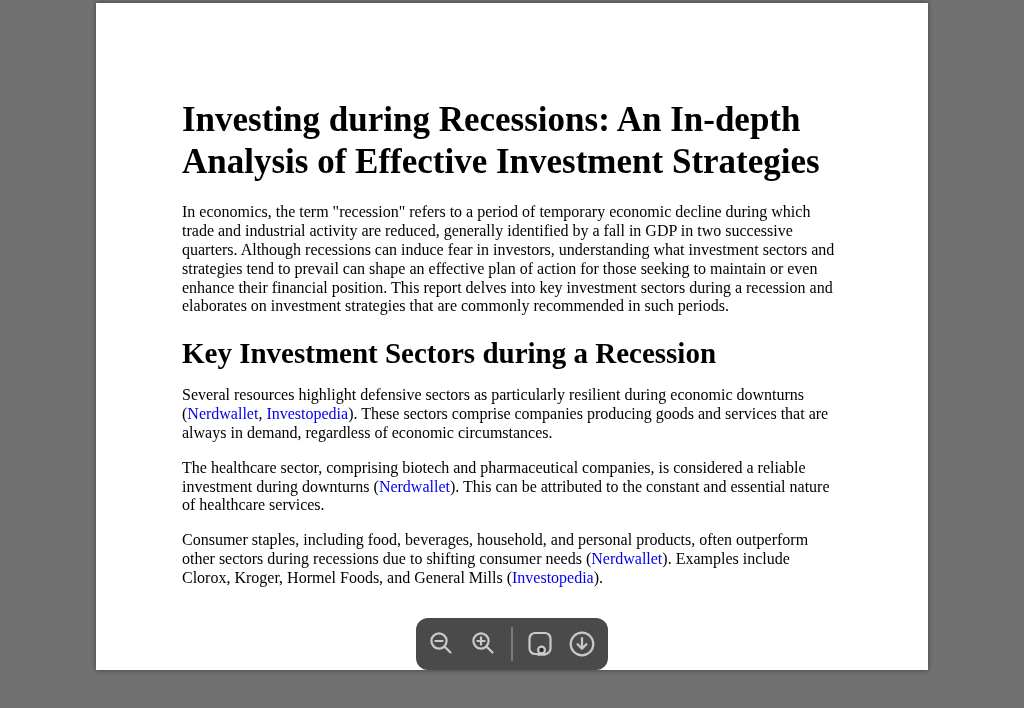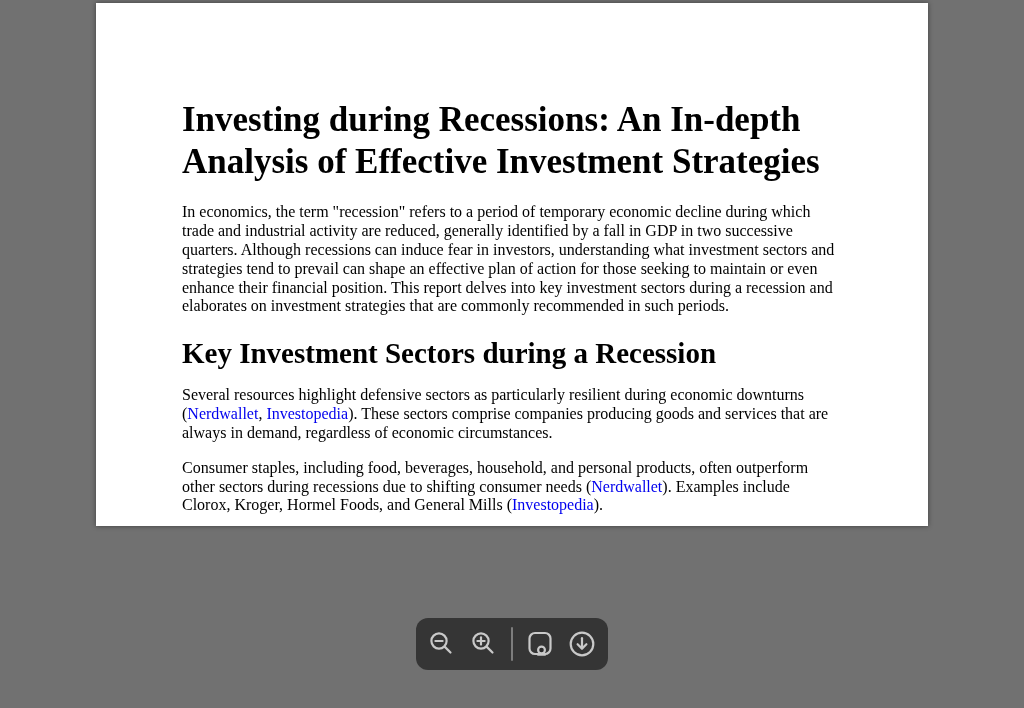--- a/index.html
+++ b/index.html
@@ -9,21 +9,21 @@
     font-family: "Liberation Serif", "DejaVu Serif", serif;
   }
   .canvas {
     position: relative;
     width: 1024px; height: 708px;
     background: #717171;
   }
   .page {
     position: absolute;
     left: 96px; top: 3px;
-    width: 832px; height: 523px;
+    width: 832px; height: 667px;
     background: #ffffff;
     box-shadow: 0 0 5px rgba(0,0,0,0.45);
     overflow: hidden;
   }
   .doc-content {
     padding: 96px 86px 40px 86px;
     color: #000000;
   }
   .doc-content h1 {
     font-size: 35px;
@@ -88,20 +88,21 @@
 
 <div class="canvas">
 
   <div class="page">
     <div class="doc-content">
       <h1>Investing during Recessions: An In-depth Analysis of Effective Investment Strategies</h1>
       <div>
           <p>In economics, the term "recession" refers to a period of temporary economic decline during which trade and industrial activity are reduced, generally identified by a fall in GDP in two successive quarters. Although recessions can induce fear in investors, understanding what investment sectors and strategies tend to prevail can shape an effective plan of action for those seeking to maintain or even enhance their financial position. This report delves into key investment sectors during a recession and elaborates on investment strategies that are commonly recommended in such periods.</p>
           <h2>Key Investment Sectors during a Recession</h2>
           <p>Several resources highlight defensive sectors as particularly resilient during economic downturns (<a>Nerdwallet</a>, <a>Investopedia</a>). These sectors comprise companies producing goods and services that are always in demand, regardless of economic circumstances.</p>
+          <p>The healthcare sector, comprising biotech and pharmaceutical companies, is considered a reliable investment during downturns (<a>Nerdwallet</a>). This can be attributed to the constant and essential nature of healthcare services.</p>
           <p>Consumer staples, including food, beverages, household, and personal products, often outperform other sectors during recessions due to shifting consumer needs (<a>Nerdwallet</a>). Examples include Clorox, Kroger, Hormel Foods, and General Mills (<a>Investopedia</a>).</p>
         </div>
     </div>
   </div>
 
   <div class="toolbar">
 
     <button class="tb-btn">
       <span>
         <svg width="30" height="30" viewBox="0 0 30 30" fill="none" stroke="#c9c9c9" stroke-width="2.2" stroke-linecap="round">

